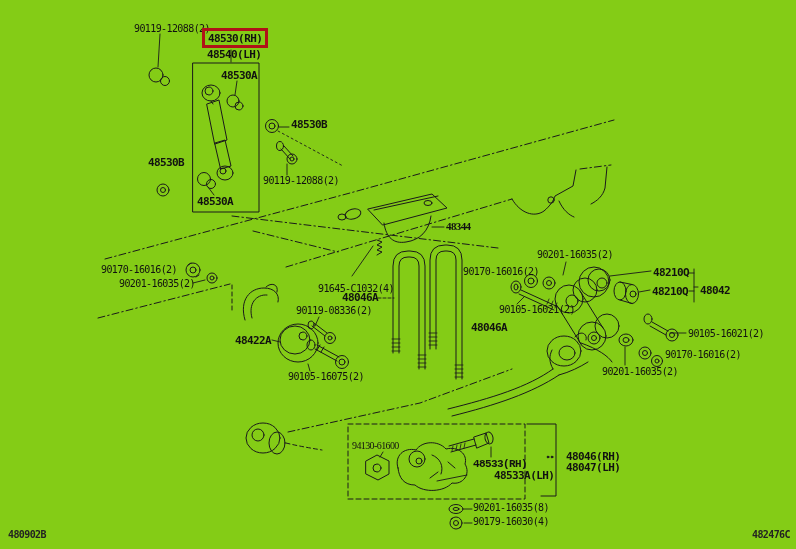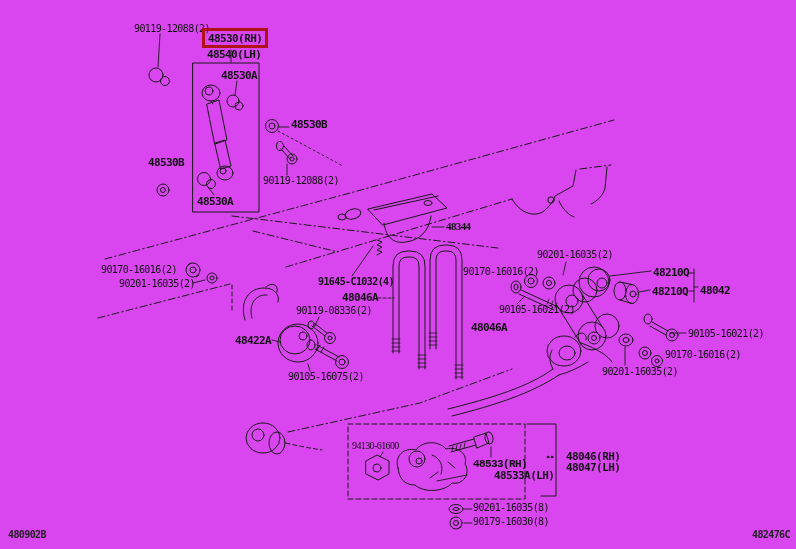--- a/index.html
+++ b/index.html
@@ -1,16 +1,16 @@
 <!DOCTYPE html>
 <html style="--hl: #b01218;"><head>
 <meta charset="utf-8">
 <style>
   html,body{margin:0;padding:0;background:#fff;}
-  #canvas{position:relative;width:796px;height:549px;background:#d946ef;overflow:hidden;
+  #canvas{position:relative;width:796px;height:549px;background:#84cc16;overflow:hidden;
           font-family:"DejaVu Sans Mono", "Liberation Mono", monospace;}
   #art{position:absolute;left:0;top:0;}
   #labels{position:absolute;left:0;top:0;width:796px;height:549px;}
   .lbl{position:absolute;font-size:10px;line-height:10px;color:#111;white-space:nowrap;
        letter-spacing:-0.6px;}
   .lbl.bold{font-weight:bold;font-size:11px;line-height:11px;}
   .lbl.small{font-size:10px;line-height:9px;color:#222;font-weight:bold;}
   .lbl.hl{border:3px solid var(--hl,#b01218);padding:2px 3px 1px 3px;margin:-6px -6px;}
 </style>
 </head>
@@ -268,39 +268,39 @@
       <div class="lbl bold hl" style="left: 208px; top: 34px;">48530(RH)</div>
       <div class="lbl bold" style="left: 207px; top: 49px;">48540(LH)</div>
       <div class="lbl bold" style="left: 221px; top: 70px;">48530A</div>
       <div class="lbl bold" style="left: 291px; top: 119px;">48530B</div>
       <div class="lbl bold" style="left: 148px; top: 157px;">48530B</div>
       <div class="lbl" style="left: 263px; top: 176px;">90119-12088(2)</div>
       <div class="lbl bold" style="left: 197px; top: 196px;">48530A</div>
       <div class="lbl bold" style="left: 446px; top: 221px; font-family: Liberation Serif, serif;">48344</div>
       <div class="lbl" style="left: 101px; top: 265px;">90170-16016(2)</div>
       <div class="lbl" style="left: 119px; top: 279px;">90201-16035(2)</div>
-      <div class="lbl" style="left: 318px; top: 277px; font-weight: bold;">91645-C1032(4)</div>
+      <div class="lbl" style="left: 318px; top: 284px;">91645-C1032(4)</div>
       <div class="lbl bold" style="left: 342px; top: 292px;">48046A</div>
       <div class="lbl" style="left: 296px; top: 306px;">90119-08336(2)</div>
       <div class="lbl bold" style="left: 235px; top: 335px;">48422A</div>
       <div class="lbl" style="left: 288px; top: 372px;">90105-16075(2)</div>
       <div class="lbl" style="left: 463px; top: 267px;">90170-16016(2)</div>
       <div class="lbl" style="left: 537px; top: 250px;">90201-16035(2)</div>
       <div class="lbl" style="left: 499px; top: 305px;">90105-16021(2)</div>
       <div class="lbl bold" style="left: 471px; top: 322px;">48046A</div>
       <div class="lbl bold" style="left: 653px; top: 267px;">48210Q</div>
       <div class="lbl bold" style="left: 652px; top: 286px;">48210Q</div>
       <div class="lbl bold" style="left: 700px; top: 285px;">48042</div>
       <div class="lbl" style="left: 688px; top: 329px;">90105-16021(2)</div>
       <div class="lbl" style="left: 665px; top: 350px;">90170-16016(2)</div>
       <div class="lbl" style="left: 602px; top: 367px;">90201-16035(2)</div>
       <div class="lbl" style="left: 352px; top: 441px; font-family: Liberation Serif, serif;">94130-61600</div>
       <div class="lbl bold" style="left: 473px; top: 459px; font-family: Liberation Mono, monospace;">48533(RH)</div>
       <div class="lbl bold" style="left: 494px; top: 470px;">48533A(LH)</div>
       <div class="lbl bold" style="left: 566px; top: 451px;">48046(RH)</div>
       <div class="lbl bold" style="left: 566px; top: 462px;">48047(LH)</div>
       <div class="lbl" style="left: 473px; top: 503px;">90201-16035(8)</div>
-      <div class="lbl" style="left: 473px; top: 517px;">90179-16030(8)</div>
+      <div class="lbl" style="left: 473px; top: 517px;">90179-16030(4)</div>
       <div class="lbl small" style="left: 8px; top: 530px;">480902B</div>
       <div class="lbl small" style="left: 752px; top: 530px;">482476C</div>
     </div>
 
 </div>
 
 </body></html>

